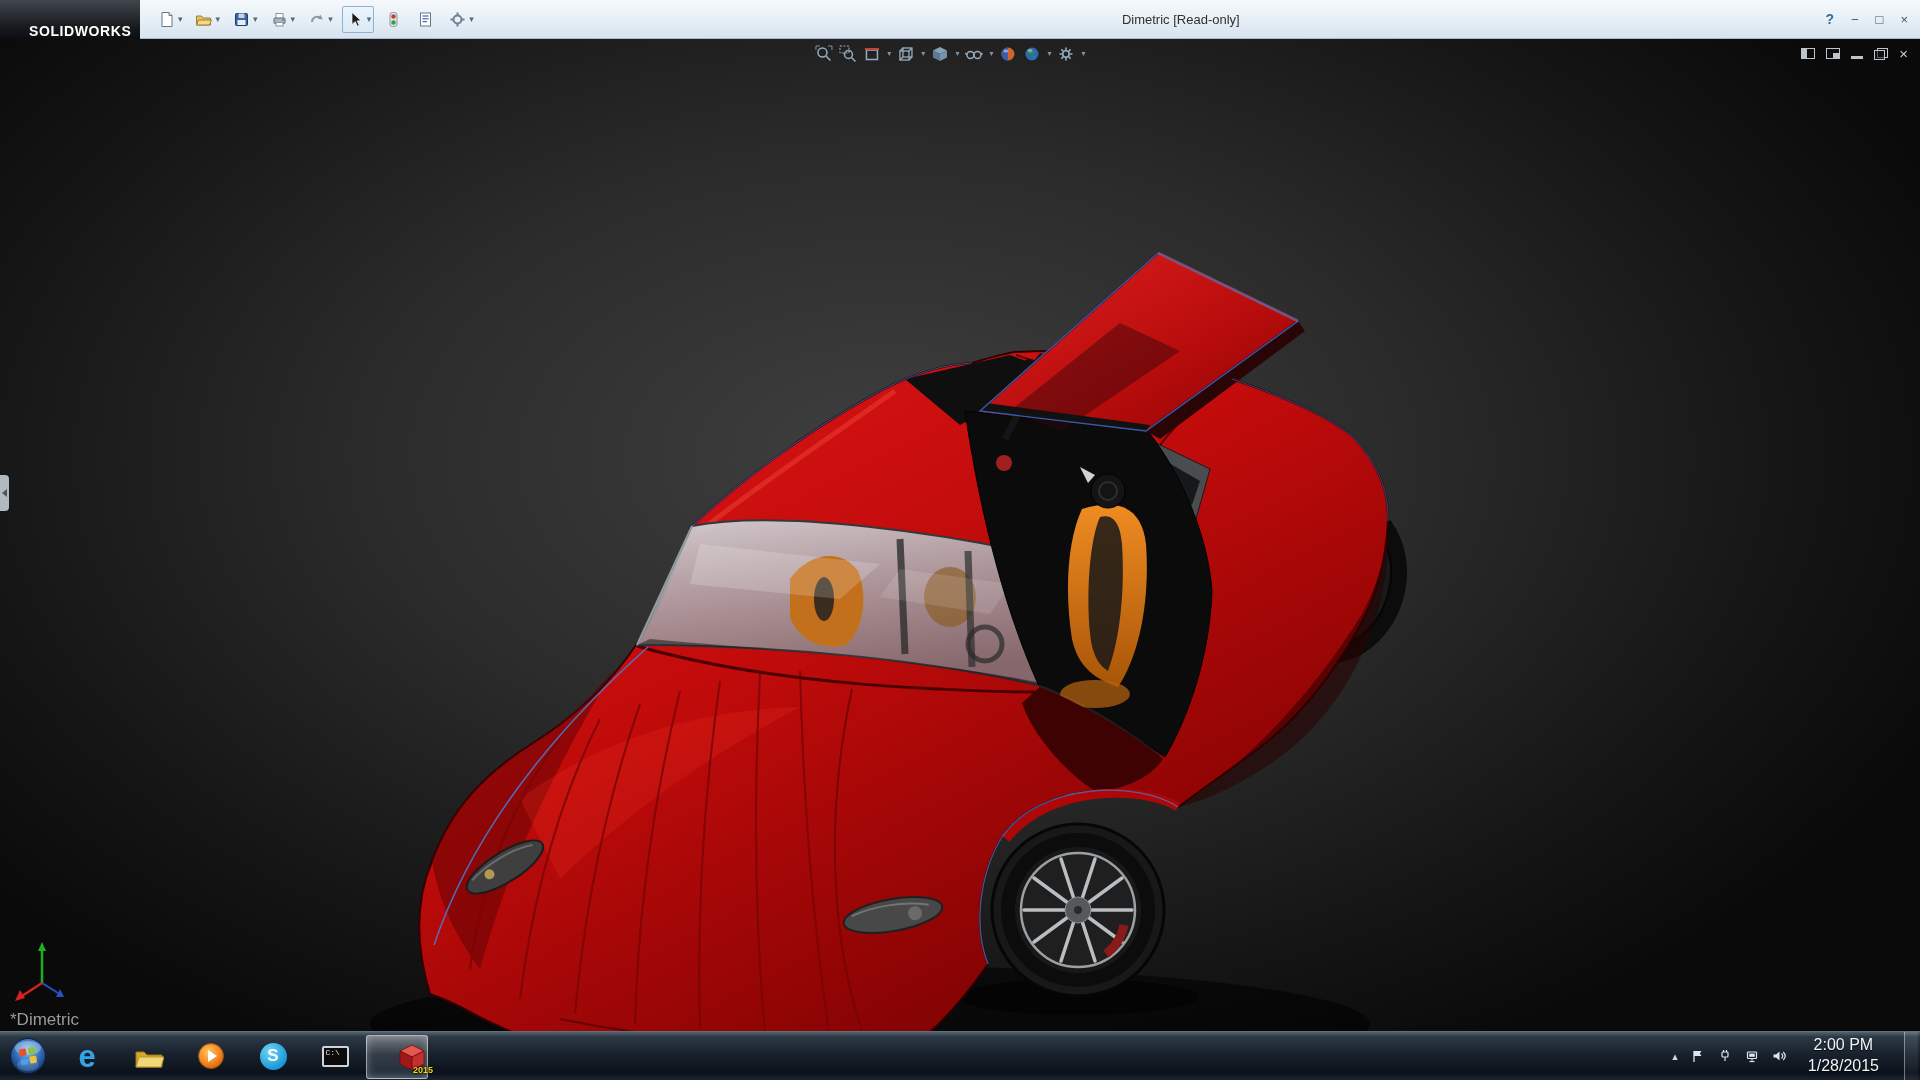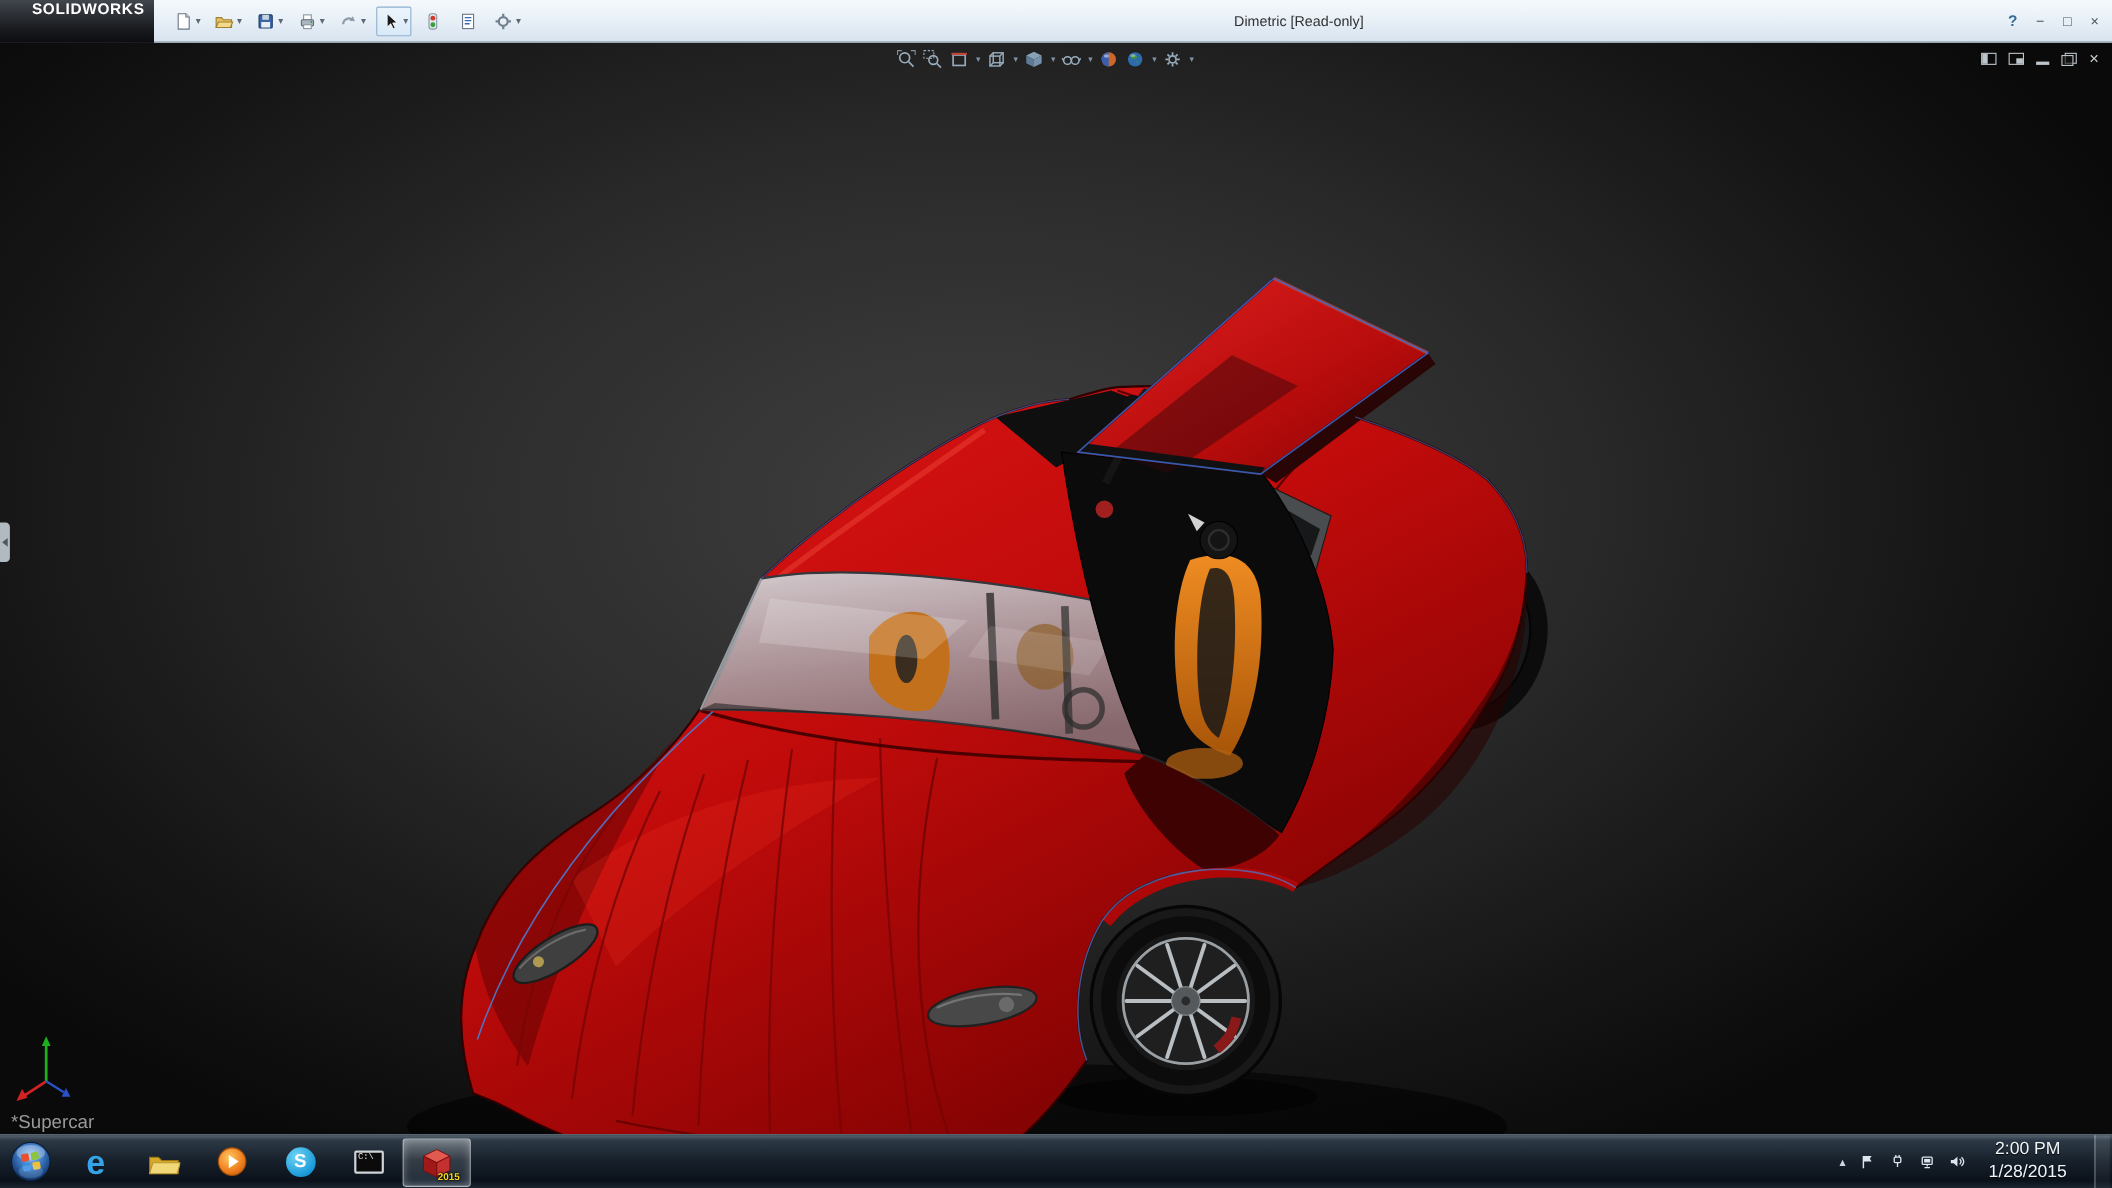--- a/index.html
+++ b/index.html
@@ -12,21 +12,21 @@
   
   .titlebar {
     position:absolute; top:0; left:0; right:0; height:39px;
     background:linear-gradient(#f5f9fc, #e6eef6 55%, #d7e3ef);
     border-bottom:1px solid #a9b9c9;
     display:flex; align-items:center; z-index:10;
   }
   .logo {
     width:140px; height:39px; flex:0 0 auto;
     background:linear-gradient(#41464d, #17191d 70%, #0c0d10);
-    display:flex; align-items:flex-start; gap:20px; padding:0 10px 0 9px;
+    display:flex; align-items:flex-end; gap:20px; padding:0 10px 0 9px;
   }
   .logo-text { color:#fff; font-size:14px; font-weight:bold; letter-spacing:.6px; }
   .tb-tools { display:flex; align-items:center; margin-left:14px; }
   .tgroup { display:flex; align-items:center; margin-right:7px; padding:2px 2px; }
   .tgroup.active {
     border:1px solid #8fb0cf; border-radius:2px;
     background:linear-gradient(#ecf5fc,#d9e9f7);
   }
   .tool { display:flex; align-items:center; justify-content:center; width:21px; height:21px; }
   .caret { font-size:9px; color:#5a6878; margin-left:1px; line-height:1; }
@@ -87,20 +87,21 @@
   .start { width:56px; display:flex; align-items:center; justify-content:center; height:49px; }
   .task-btn {
     width:62px; height:48px; display:flex; align-items:center; justify-content:center;
     position:relative;
   }
   .task-btn.active {
     height:44px; margin-top:2px; border-radius:3px;
     border:1px solid rgba(255,255,255,.55);
     background:linear-gradient(rgba(255,255,255,.32), rgba(255,255,255,.12) 45%, rgba(140,180,220,.2));
     box-shadow:inset 0 0 8px rgba(255,255,255,.3);
+    justify-content:flex-end;
   }
   .ie-e { color:#35a3e8; font-size:31px; font-weight:bold; line-height:1; }
   .skype-c {
     width:27px; height:27px; border-radius:50%;
     background:radial-gradient(circle at 35% 30%, #6fd4f5, #1a9ad8 70%, #0d7ab4);
     display:flex; align-items:center; justify-content:center;
     color:#fff; font-weight:bold; font-size:17px;
   }
   .cmd-box {
     width:27px; height:21px; background:#0b0b0b; border:2px solid #cfd4d8; border-radius:2px;
@@ -497,21 +498,21 @@
   <div class="flyout-tab"></div>
 
   <svg class="triad" width="64" height="68" viewBox="0 0 64 68">
     <line x1="30" y1="45" x2="30" y2="12" stroke="#1db21d" stroke-width="2.5"></line>
     <polygon points="30,4 26,13 34,13" fill="#1db21d"></polygon>
     <line x1="30" y1="45" x2="10" y2="58" stroke="#d42222" stroke-width="2.5"></line>
     <polygon points="3,63 13,60 8,52" fill="#d42222"></polygon>
     <line x1="30" y1="45" x2="46" y2="55" stroke="#2a52c8" stroke-width="2"></line>
     <polygon points="52,59 44,59 48,51" fill="#2a52c8"></polygon>
   </svg>
-  <div class="orientation">*Supercar</div>
+  <div class="orientation">*Dimetric</div>
 </div>
 
 <div class="taskbar">
   <div class="start">
     <svg width="38" height="38" viewBox="0 0 38 38">
       <defs>
         <radialGradient id="orbBg" cx=".5" cy=".35" r=".8">
           <stop offset="0" stop-color="#8cc0f0"></stop>
             <stop offset=".4" stop-color="#3a77c2"></stop>
           <stop offset=".75" stop-color="#153a70"></stop>

